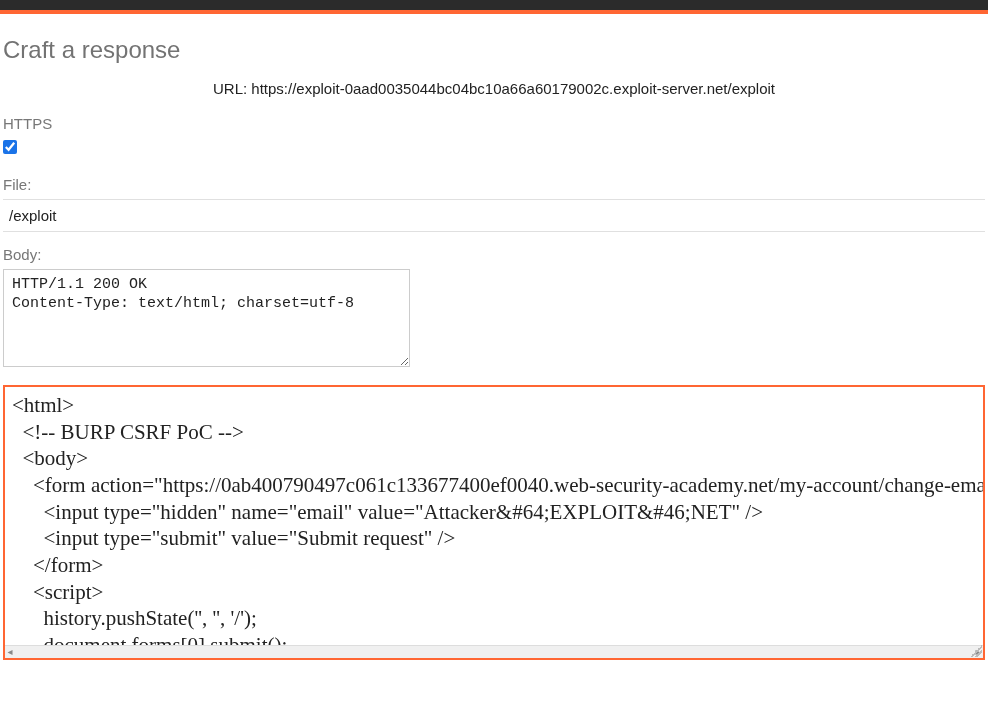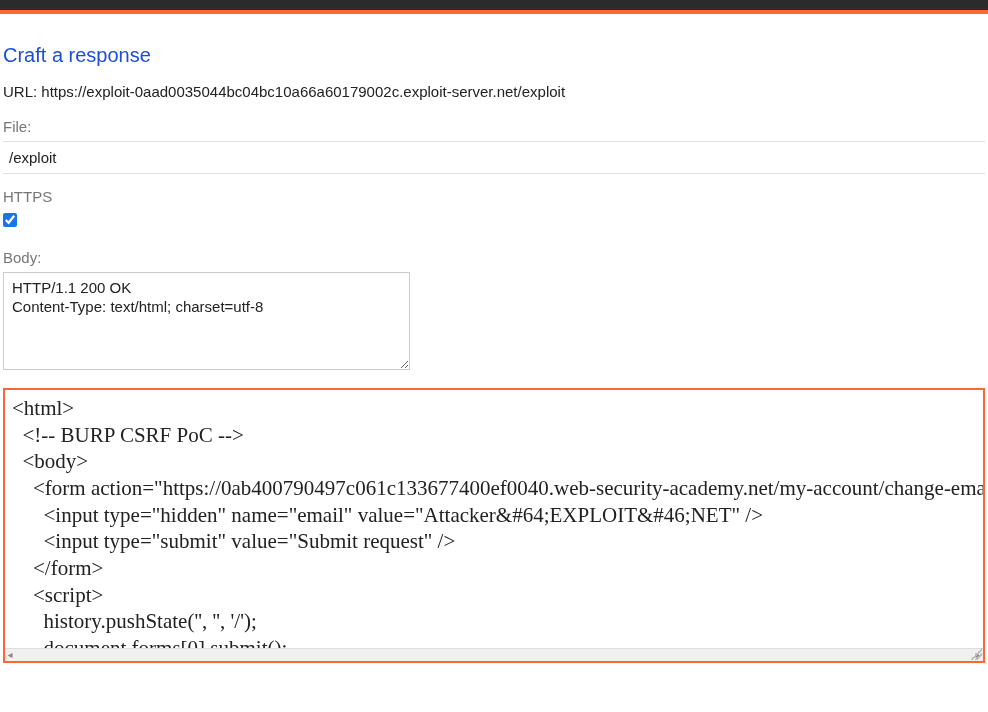--- a/index.html
+++ b/index.html
@@ -19,30 +19,31 @@
       background: #2b2b2b;
     }
     .orange-bar {
       height: 4px;
       background: #ff6633;
     }
     .content {
       padding: 0 3px;
     }
     h1.page-title {
-      color: #1d4ed8;
-      font-size: 20px;
+      color: #737373;
+      font-size: 24px;
       font-weight: 400;
-      margin-top: 30px;
+      margin-top: 22px;
       margin-bottom: 16px;
     }
     .url-line {
       font-size: 15px;
       color: #222;
       margin-bottom: 18px;
+      text-align: center;
     }
     .field-group {
       margin-bottom: 14px;
     }
     .field-label {
       color: #777;
       font-size: 15px;
       margin-bottom: 6px;
       display: block;
     }
@@ -65,21 +66,21 @@
       font-family: inherit;
       color: #222;
       background: #fff;
     }
     .head-textarea {
       width: 407px;
       height: 98px;
       border: 1px solid #ccc;
       padding: 6px 8px;
       font-size: 15px;
-      font-family: Liberation Sans, sans-serif;
+      font-family: Liberation Mono, monospace;
       color: #222;
       resize: both;
       line-height: 1.25;
     }
     .body-wrapper {
       border: 2px solid #ff6633;
       width: 982px;
       height: 275px;
       overflow: hidden;
       position: relative;
@@ -138,29 +139,29 @@
 
 <div class="content">
 
   <h1 class="page-title">Craft a response</h1>
 
   <div class="url-line">
     <span>URL: </span><span>https://exploit-0aad0035044bc04bc10a66a60179002c.exploit-server.net/exploit</span>
   </div>
 
   <div class="field-group">
-    <span class="field-label">File:</span>
-    <input type="text" class="file-input" value="/exploit" style="">
-  </div>
-
-  <div class="field-group">
     <span class="field-label">HTTPS</span>
     <div class="checkbox-row">
       <input type="checkbox" checked="" style="">
     </div>
+  </div>
+
+  <div class="field-group">
+    <span class="field-label">File:</span>
+    <input type="text" class="file-input" value="/exploit" style="">
   </div>
 
   <div class="field-group">
     <span class="field-label">Body:</span>
     <textarea class="head-textarea" style="">HTTP/1.1 200 OK
 Content-Type: text/html; charset=utf-8</textarea>
   </div>
 
   <div class="field-group">
     <div class="body-wrapper">

